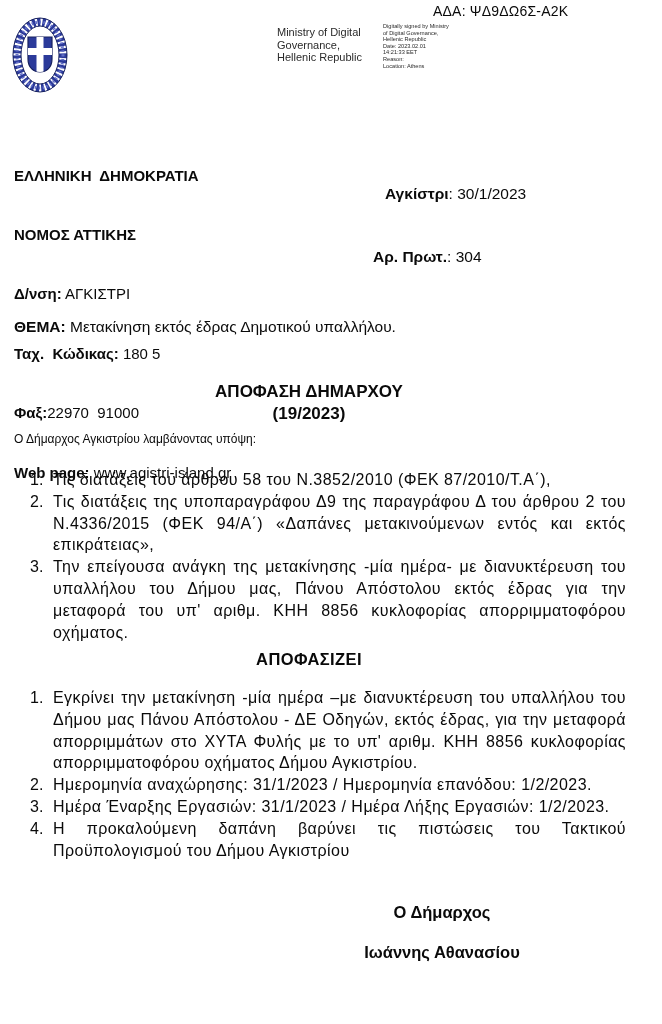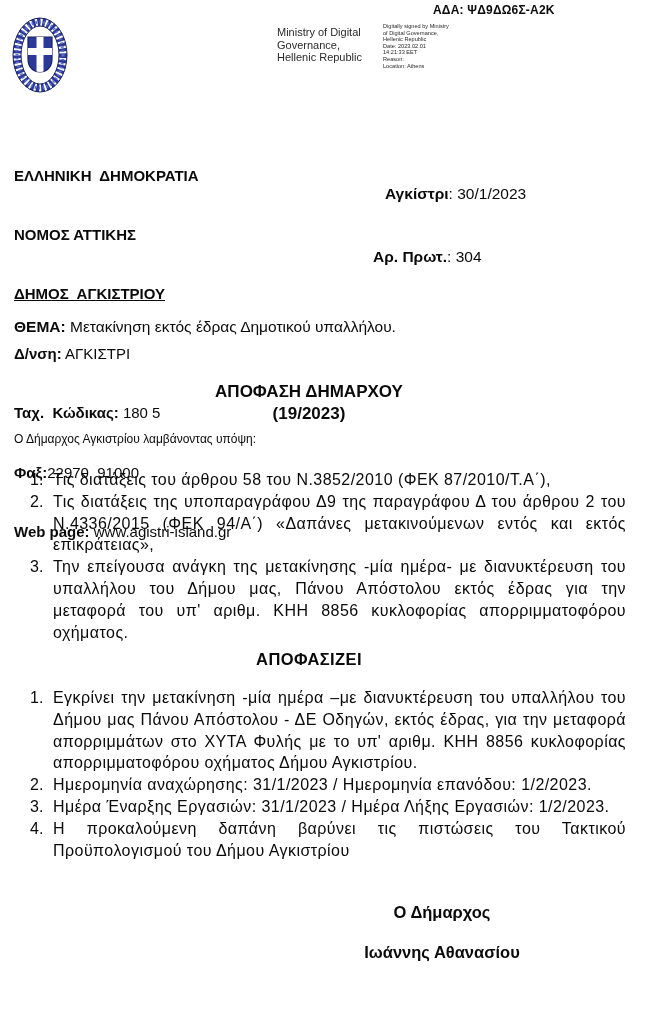--- a/index.html
+++ b/index.html
@@ -1,21 +1,21 @@
 <!DOCTYPE html>
 <html><head>
 <meta charset="utf-8">
 <style>
   html,body{margin:0;padding:0;background:#888;}
   .page{
     width:662px;height:1024px;position:relative;background:#ffffff;
     font-family:"Liberation Sans","DejaVu Sans",sans-serif;color:#0a0a0a;
     margin:0 auto;overflow:hidden;
   }
-  .ada{position:absolute;top:3px;left:433px;font-size:12px;letter-spacing:0.2px;font-weight:bold;}
+  .ada{position:absolute;top:3px;left:433px;font-size:14px;letter-spacing:0.2px;}
   .emblem{position:absolute;top:17px;left:12px;width:56px;height:76px;}
   .ministry{
     position:absolute;top:26px;left:277px;width:100px;
     font-size:11px;line-height:12.5px;color:#2a2a2a;
   }
   .digisig{
     position:absolute;top:23px;left:383px;width:66px;
     font-size:5.6px;line-height:6.6px;color:#2a2a2a;
   }
   .letterhead{
@@ -81,21 +81,20 @@
   <div class="digisig">
     <div>Digitally signed by Ministry of Digital Governance, Hellenic Republic</div>
     <div>Date: 2023.02.01 14:21:33 EET</div>
     <div>Reason:</div>
     <div>Location: Athens</div>
   </div>
 
   <div class="letterhead">
     <div class="b">ΕΛΛΗΝΙΚΗ  ΔΗΜΟΚΡΑΤΙΑ</div>
     <div class="b">ΝΟΜΟΣ ΑΤΤΙΚΗΣ</div>
-    <div class="b u">ΔΗΜΟΣ  ΑΓΚΙΣΤΡΙΟΥ</div>
     <div><span class="b">Δ/νση:</span><span> ΑΓΚΙΣΤΡΙ</span></div>
     <div><span class="b">Ταχ.  Κώδικας:</span><span> 180 5</span></div>
     <div><span class="b">Φαξ:</span><span>22970  91000</span></div>
     <div><span class="b">Web page:</span><span> www.agistri-island.gr</span></div>
   </div>
 
   <div class="reference">
     <div class="indent"><span class="b">Αγκίστρι</span><span>: 30/1/2023</span></div>
     <div><span class="b">Αρ. Πρωτ.</span><span>: 304</span></div>
   </div>

